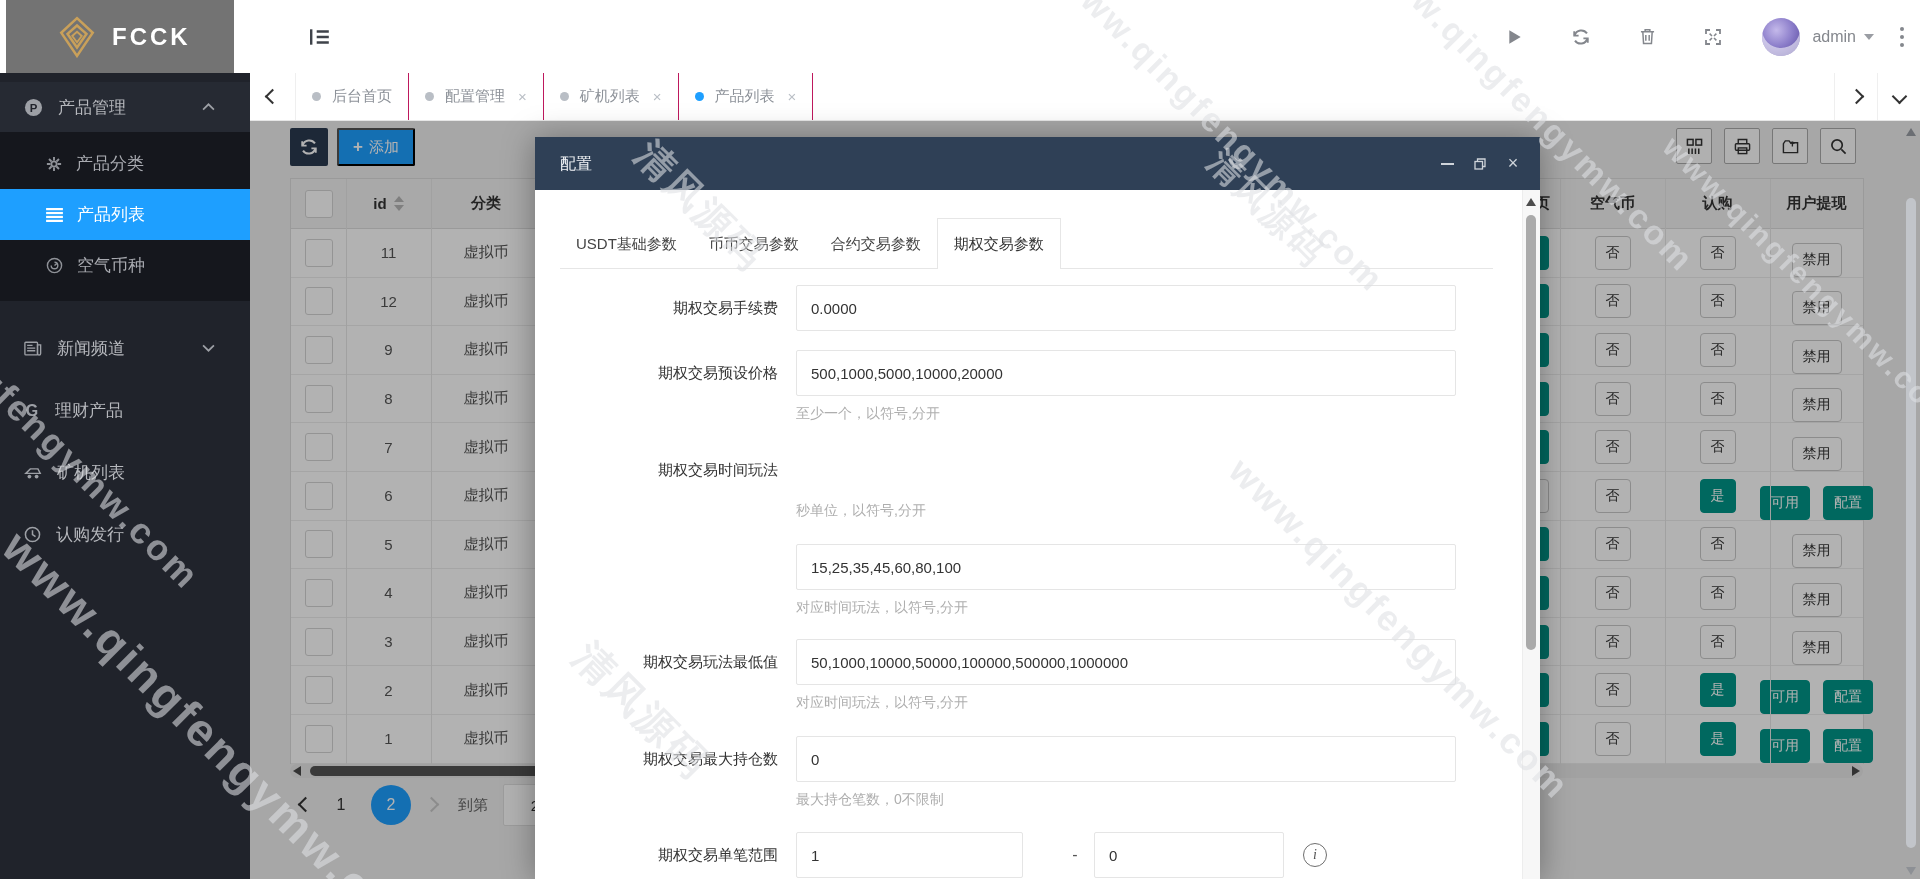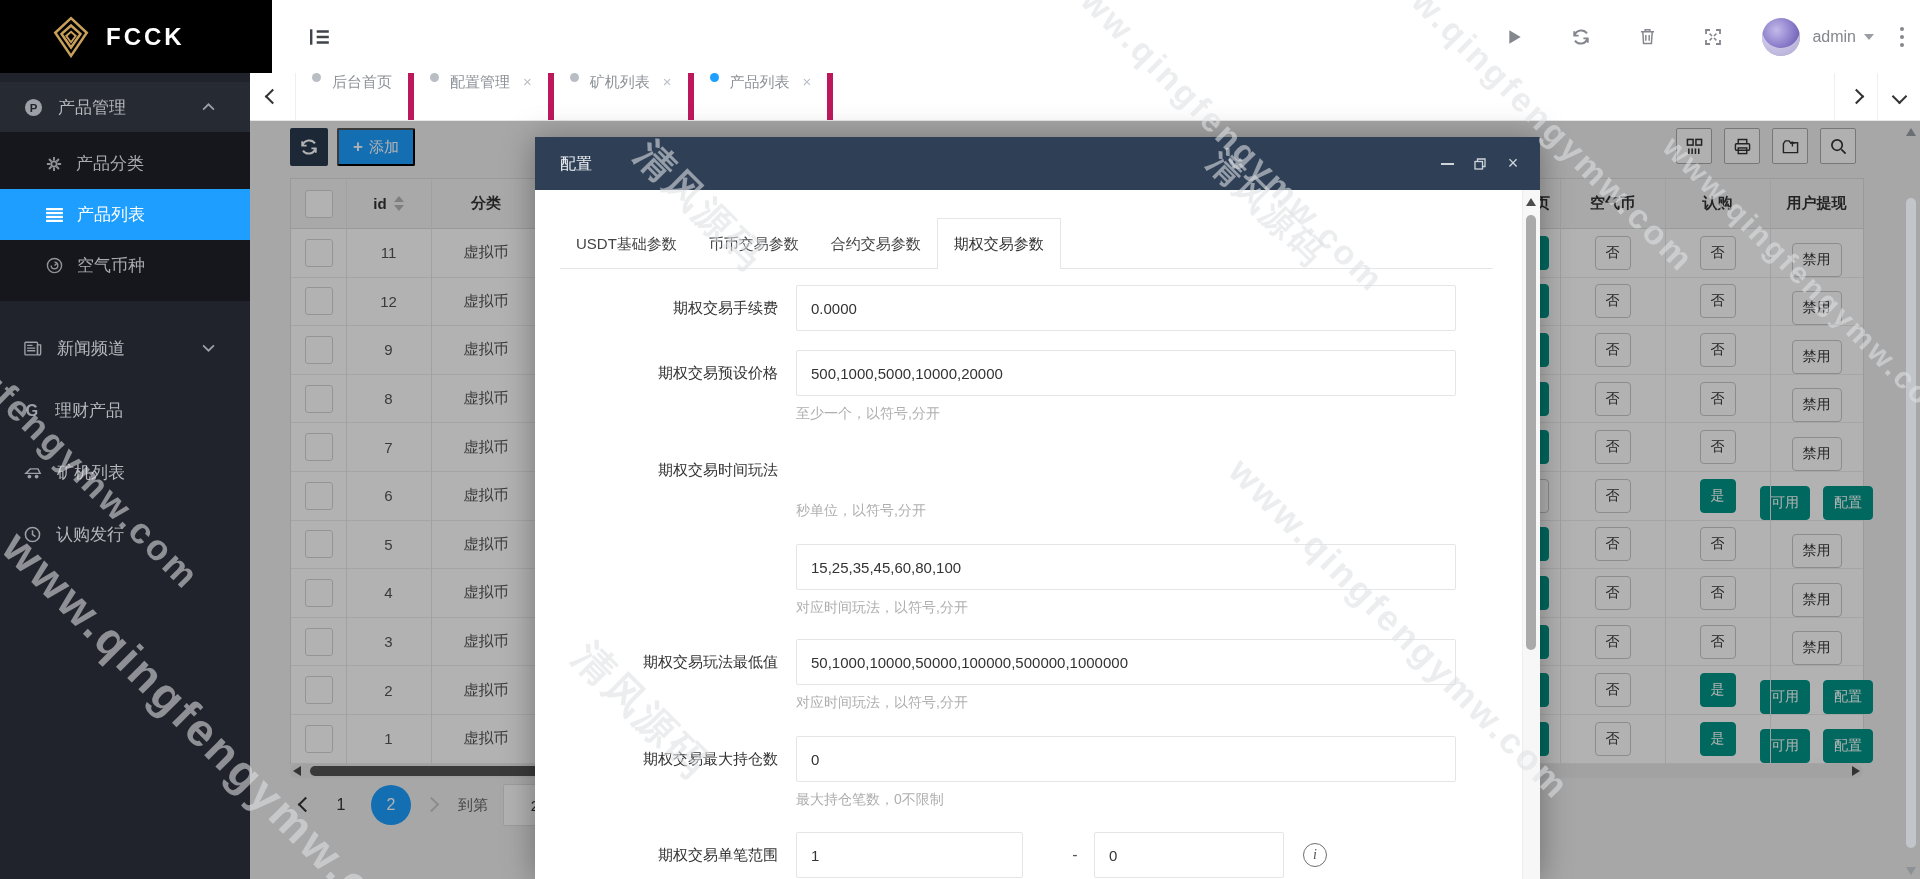--- a/index.html
+++ b/index.html
@@ -3,21 +3,21 @@
 <meta charset="utf-8">
 <style>
   html,body{margin:0;padding:0;width:1920px;height:879px;overflow:hidden;
     font-family:"Liberation Sans","DejaVu Sans",sans-serif;background:#fff;}
   #app{position:relative;width:1920px;height:879px;overflow:hidden;}
   .ic{display:inline-flex;align-items:center;justify-content:center;line-height:0;}
   .ic svg{display:block;}
 
   
   #navbar{position:absolute;left:0;top:0;width:1920px;height:73px;background:#fff;z-index:7;}
-  #logo{position:absolute;left:0;top:0;width:272px;height:73px;background:#000000;
+  #logo{position:absolute;left:6px;top:0;width:228px;height:73px;background:#737373;
     display:flex;align-items:center;padding-left:52px;box-sizing:border-box;}
   #logo-text{color:#fff;font-size:24px;font-weight:bold;letter-spacing:3px;margin-left:16px;}
   #nav-shrink{position:absolute;left:300px;top:0;height:73px;width:40px;display:flex;
     align-items:center;justify-content:center;color:#3f434a;cursor:pointer;}
   #nav-menu{position:absolute;left:372px;top:0;height:73px;display:flex;}
   .nav-item{width:87px;text-align:center;line-height:73px;font-size:17px;color:#75787e;cursor:pointer;}
   .nav-item.active{background:#e8e8e8;color:#4d5157;}
   #nav-right{position:absolute;right:10px;top:0;height:73px;display:flex;align-items:center;}
   .nav-ricon{width:38px;height:73px;display:flex;align-items:center;justify-content:center;
     color:#84878d;cursor:pointer;margin-left:28px;}
@@ -28,21 +28,21 @@
   .caret{width:0;height:0;border-left:5px solid transparent;border-right:5px solid transparent;
     border-top:6px solid #9a9da3;margin-left:8px;}
   #nav-more{display:flex;flex-direction:column;margin-left:26px;margin-right:6px;cursor:pointer;}
   #nav-more i{width:4px;height:4px;border-radius:50%;background:#84878d;margin:2px 0;}
 
   
   #tabbar{position:absolute;left:250px;top:73px;right:0;height:47px;background:#fff;
     border-bottom:1px solid #e6e6e6;display:flex;z-index:6;}
   .tb-arrow{width:45px;height:47px;display:flex;align-items:center;justify-content:center;
     border-right:1px solid #efefef;cursor:pointer;}
-  .tb-tab{display:flex;align-items:flex-start;padding:0 16px;border-right:6px solid #be185d;
+  .tb-tab{display:flex;align-items:center;padding:0 16px;border-right:1px solid #be185d;
     font-size:15px;color:#8d9299;cursor:pointer;white-space:nowrap;}
   .tb-dot{width:9px;height:9px;border-radius:50%;background:#b9bec5;margin-right:11px;}
   .tb-tab.active .tb-dot{background:#1E9FFF;}
   .tb-x{margin-left:13px;color:#b9bec5;font-size:15px;cursor:pointer;}
   #tb-right{margin-left:auto;display:flex;}
   .tb-rbtn{width:42px;height:47px;display:flex;align-items:center;justify-content:center;
     border-left:1px solid #efefef;cursor:pointer;}
   .chev{display:inline-block;width:9px;height:9px;border-left:2px solid #333;border-bottom:2px solid #333;}
   .chev-left{transform:rotate(45deg);}
   .chev-right{transform:rotate(225deg);}

